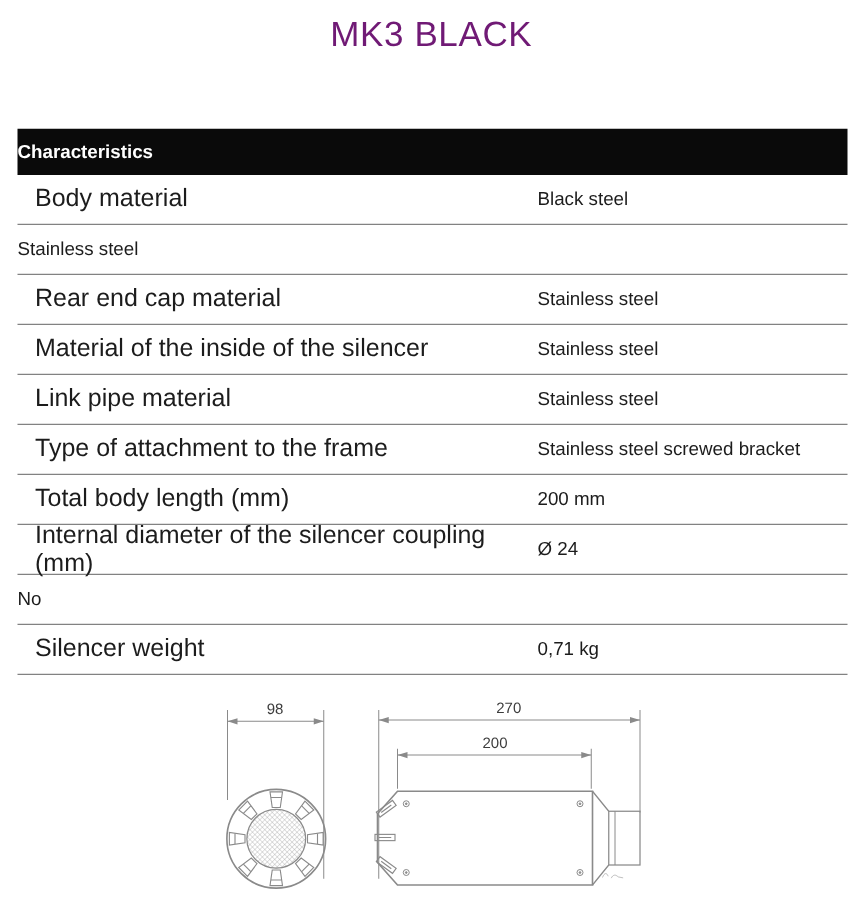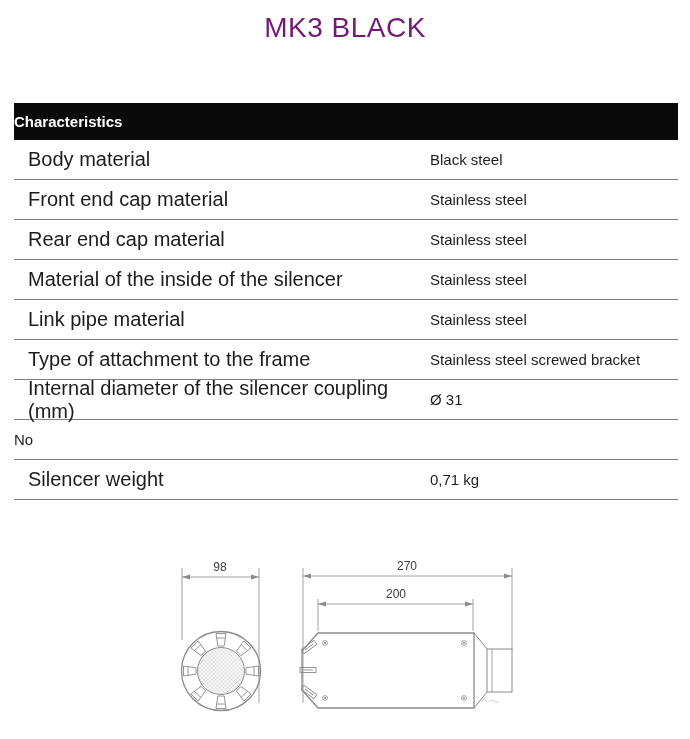--- a/index.html
+++ b/index.html
@@ -73,42 +73,45 @@
 <div class="page-title">MK3 BLACK</div>
 
 <div class="spec-table">
   <div class="spec-header">Characteristics</div>
 
   <div class="spec-row">
     <div class="spec-label">Body material</div>
     <div class="spec-value">Black steel</div>
   </div>
   <div class="spec-row">
-    <div class="spec-label">Front end cap material</div>
     <div class="spec-value">Stainless steel</div>
   </div>
   <div class="spec-row">
     <div class="spec-label">Rear end cap material</div>
     <div class="spec-value">Stainless steel</div>
   </div>
   <div class="spec-row">
     <div class="spec-label">Material of the inside of the silencer</div>
     <div class="spec-value">Stainless steel</div>
   </div>
   <div class="spec-row">
     <div class="spec-label">Link pipe material</div>
     <div class="spec-value">Stainless steel</div>
   </div>
   <div class="spec-row">
     <div class="spec-label">Type of attachment to the frame</div>
     <div class="spec-value">Stainless steel screwed bracket</div>
   </div>
   <div class="spec-row">
+    <div class="spec-label">Total body length (mm)</div>
+    <div class="spec-value">200 mm</div>
+  </div>
+  <div class="spec-row">
     <div class="spec-label">Internal diameter of the silencer coupling (mm)</div>
-    <div class="spec-value">Ø 31</div>
+    <div class="spec-value">Ø 24</div>
   </div>
   <div class="spec-row">
     <div class="spec-value">No</div>
   </div>
   <div class="spec-row">
     <div class="spec-label">Silencer weight</div>
     <div class="spec-value">0,71 kg</div>
   </div>
 </div>
 

